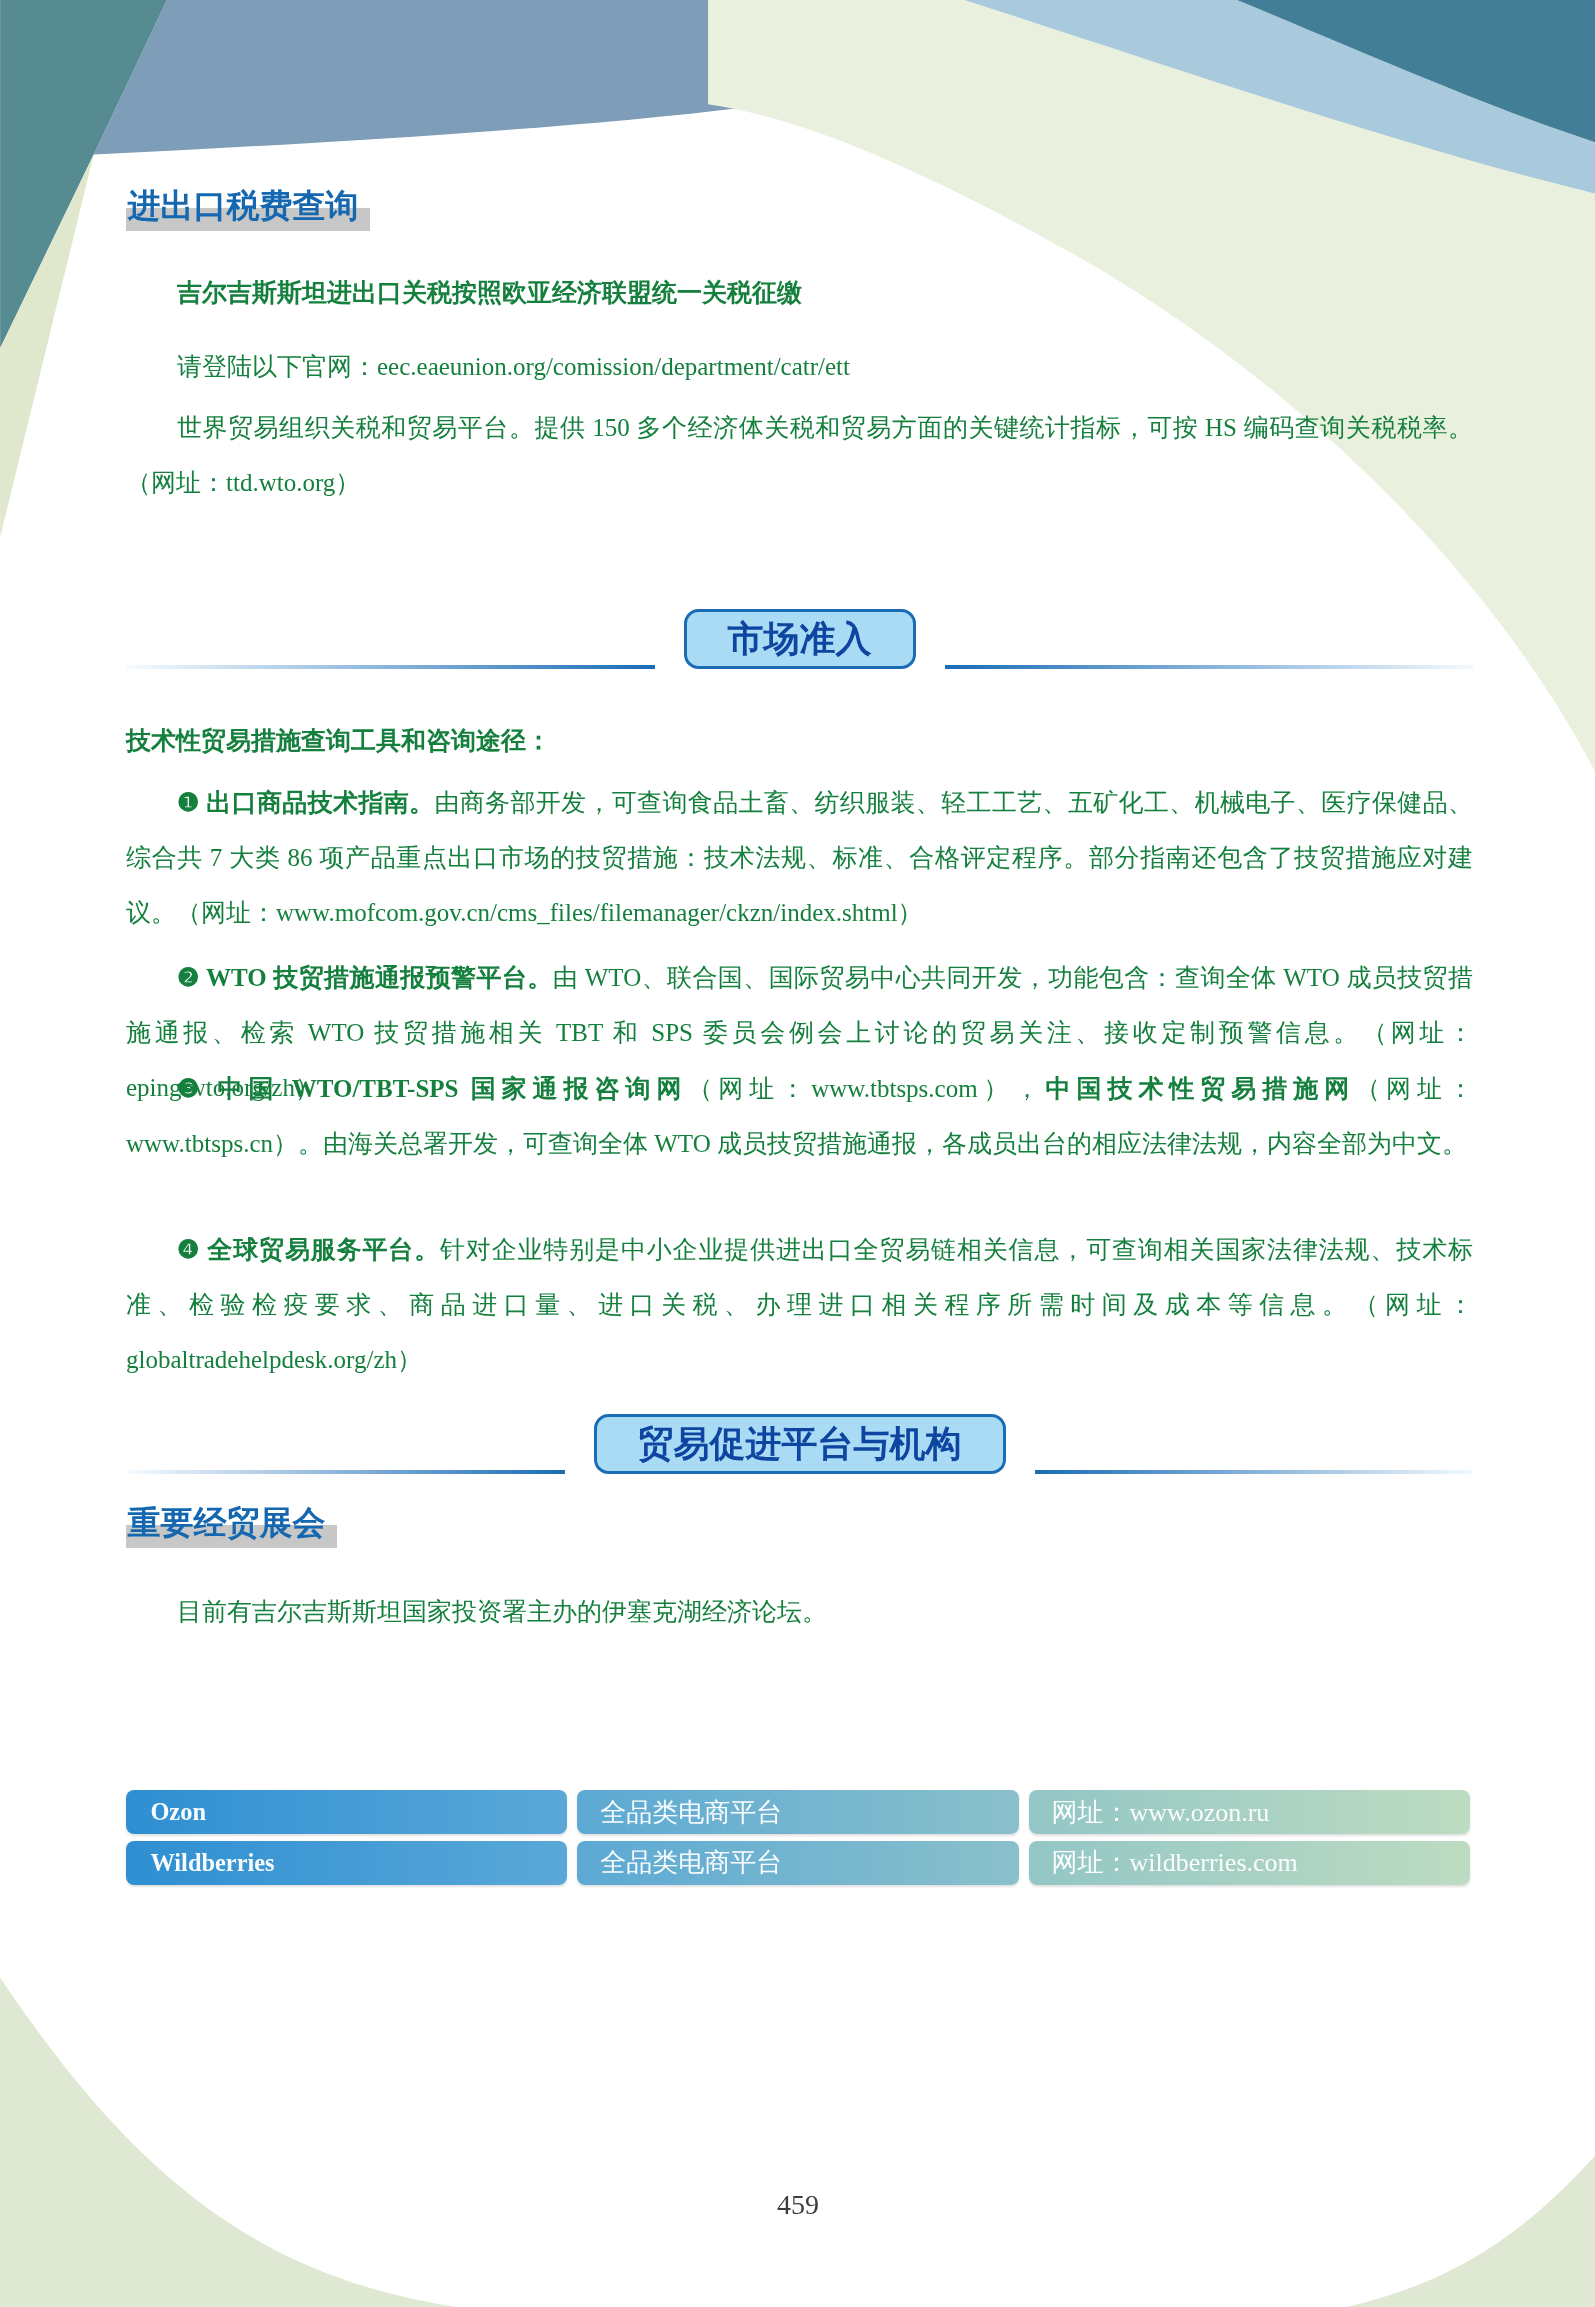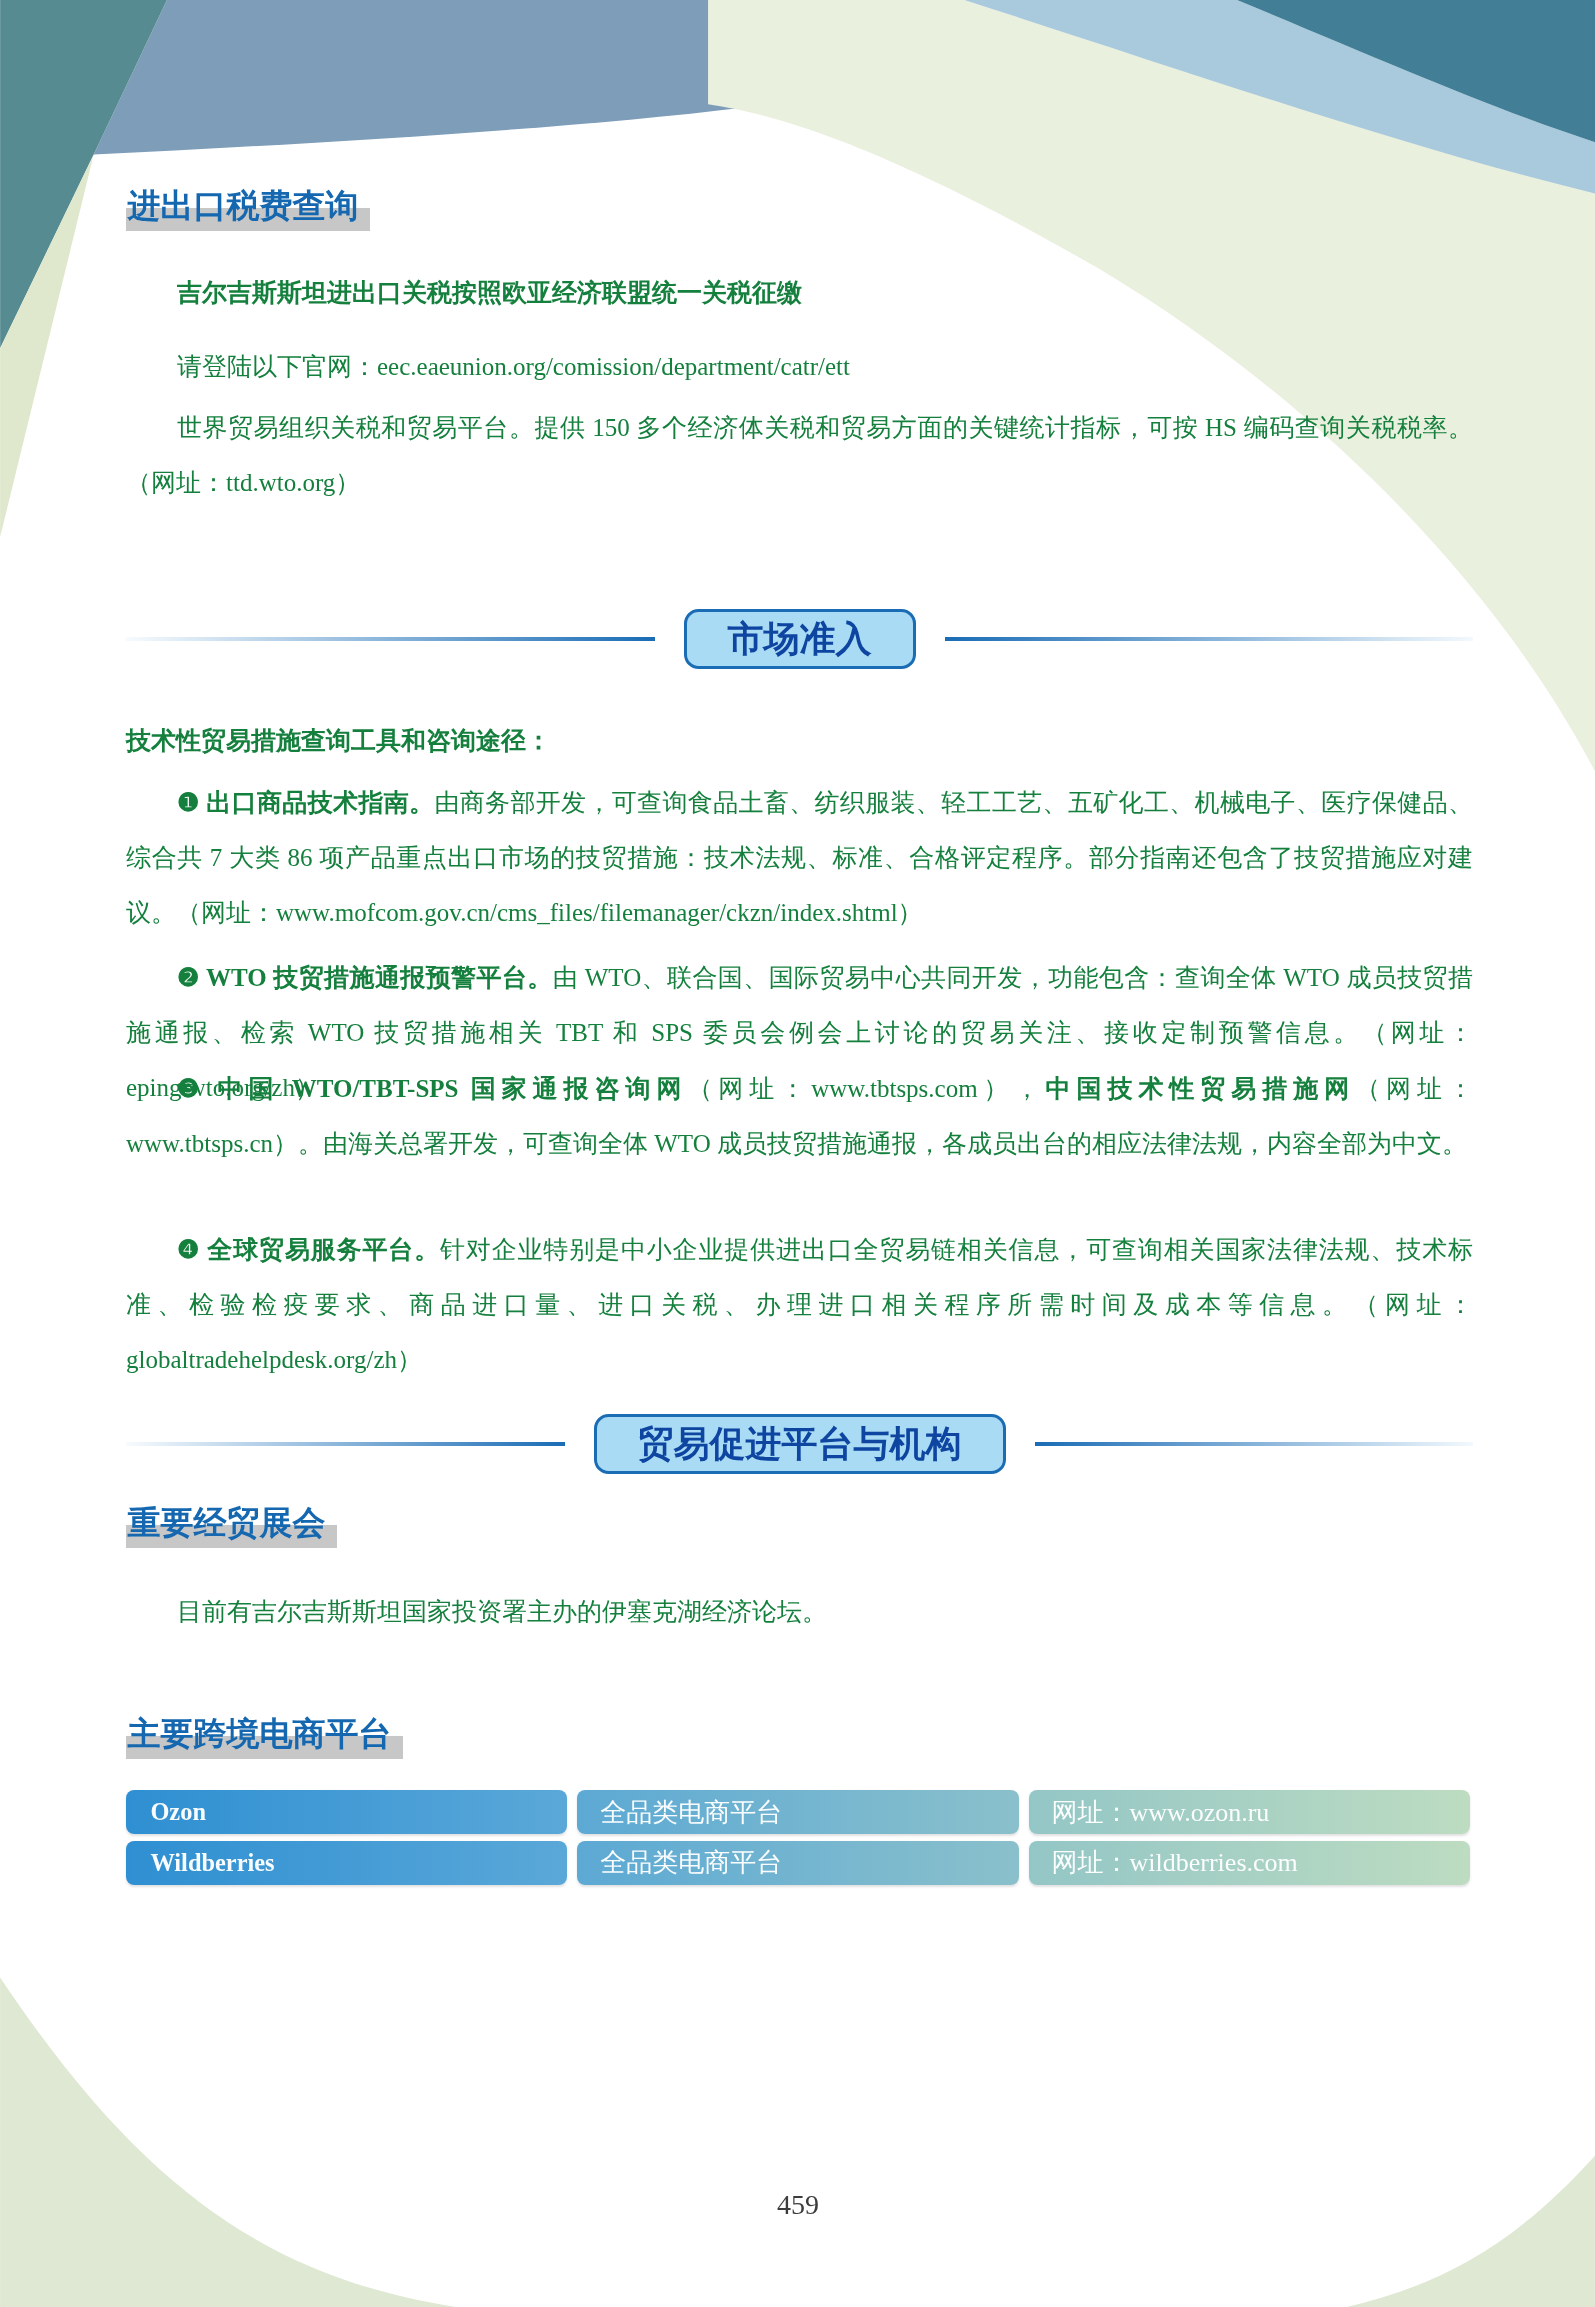--- a/index.html
+++ b/index.html
@@ -23,21 +23,21 @@
   .blue-heading{
     display:inline-block;
     font-size:33px;font-weight:bold;color:#1568b0;
     line-height:44px;
     padding:0 11.4px 3.3px 1.6px;
     background:linear-gradient(to bottom, rgba(0,0,0,0) 52%, #c7c7c7 52%);
   }
   
   .banner-row{
     position:absolute;left:126px;width:1347px;height:60px;
-    display:flex;align-items:center;gap:29px;
+    display:flex;align-items:flex-end;gap:29px;
   }
   .banner-line{height:4.1px;flex:1 1 0;}
   .banner-line.left{background:linear-gradient(to right, rgba(173,215,243,0.1), #1a6cb5);}
   .banner-line.right{background:linear-gradient(to right, #1a6cb5, rgba(173,215,243,0.15));}
   .banner-box{
     background:#a9dbf5;
     border:3.3px solid #1a6cb5;
     border-radius:14.6px;
     color:#0e45a1;
     font-size:36px;font-weight:bold;
@@ -124,23 +124,20 @@
     <div class="banner-box">贸易促进平台与机构</div>
     <div class="banner-line right"></div>
   </div>
 
   <div class="content-block" style="top:1501px;">
     <span class="blue-heading">重要经贸展会</span>
   </div>
 
   <div class="content-block body-text indent" style="top:1584px;">目前有吉尔吉斯斯坦国家投资署主办的伊塞克湖经济论坛。</div>
 
-  <div class="content-block" style="top:1712px;">
-    <span class="blue-heading">主要跨境电商平台</span>
-  </div>
 
   <div id="platform-table">
     <div class="cell name r1 c1">Ozon</div>
     <div class="cell type r1 c2">全品类电商平台</div>
     <div class="cell url  r1 c3">网址：www.ozon.ru</div>
     <div class="cell name r2 c1">Wildberries</div>
     <div class="cell type r2 c2">全品类电商平台</div>
     <div class="cell url  r2 c3">网址：wildberries.com</div>
   </div>
 

